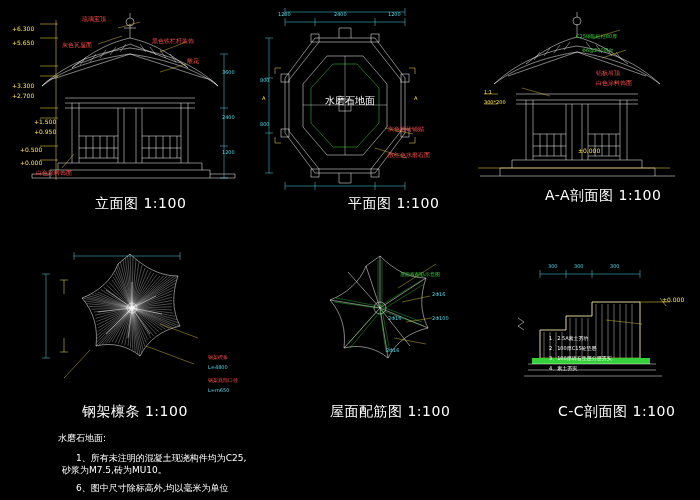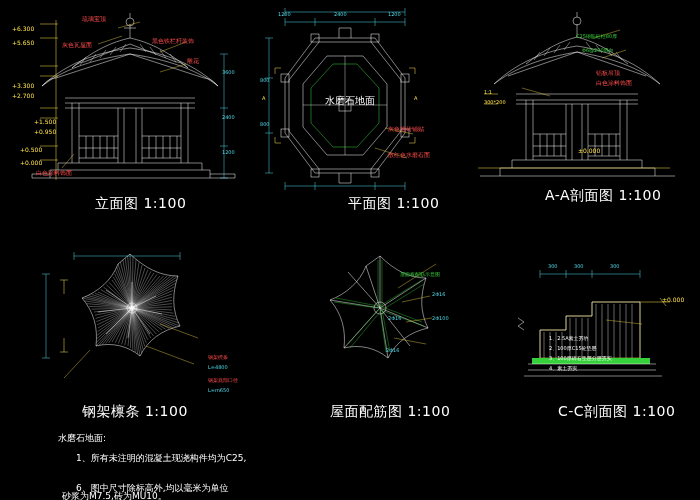--- a/index.html
+++ b/index.html
@@ -450,16 +450,16 @@
 
   <div class="lbl w t5" style="left:549px;top:336px;">1、2.5A素土夯填</div>
   <div class="lbl w t5" style="left:549px;top:346px;">2、100厚C15砼垫层</div>
   <div class="lbl w t5" style="left:549px;top:356px;">3、100厚碎石垫层分层夯实</div>
   <div class="lbl w t5" style="left:549px;top:366px;">4、素土夯实</div>
 
   <div class="lbl cap" style="left:558px;top:404px;">C-C剖面图  1:100</div>
 
   <div class="lbl w t9" style="left:58px;top:434px;">水磨石地面:</div>
   <div class="lbl w t9" style="left:76px;top:434px;margin-top:20px;">1、所有未注明的混凝土现浇构件均为C25,</div>
-  <div class="lbl w t9" style="left:62px;top:492px;">砂浆为M7.5,砖为MU10。</div>
+  <div class="lbl w t9" style="left:62px;top:466px;">砂浆为M7.5,砖为MU10。</div>
   <div class="lbl w t9" style="left:76px;top:484px;">6、图中尺寸除标高外,均以毫米为单位</div>
 
 </div>
 
 </body></html>

